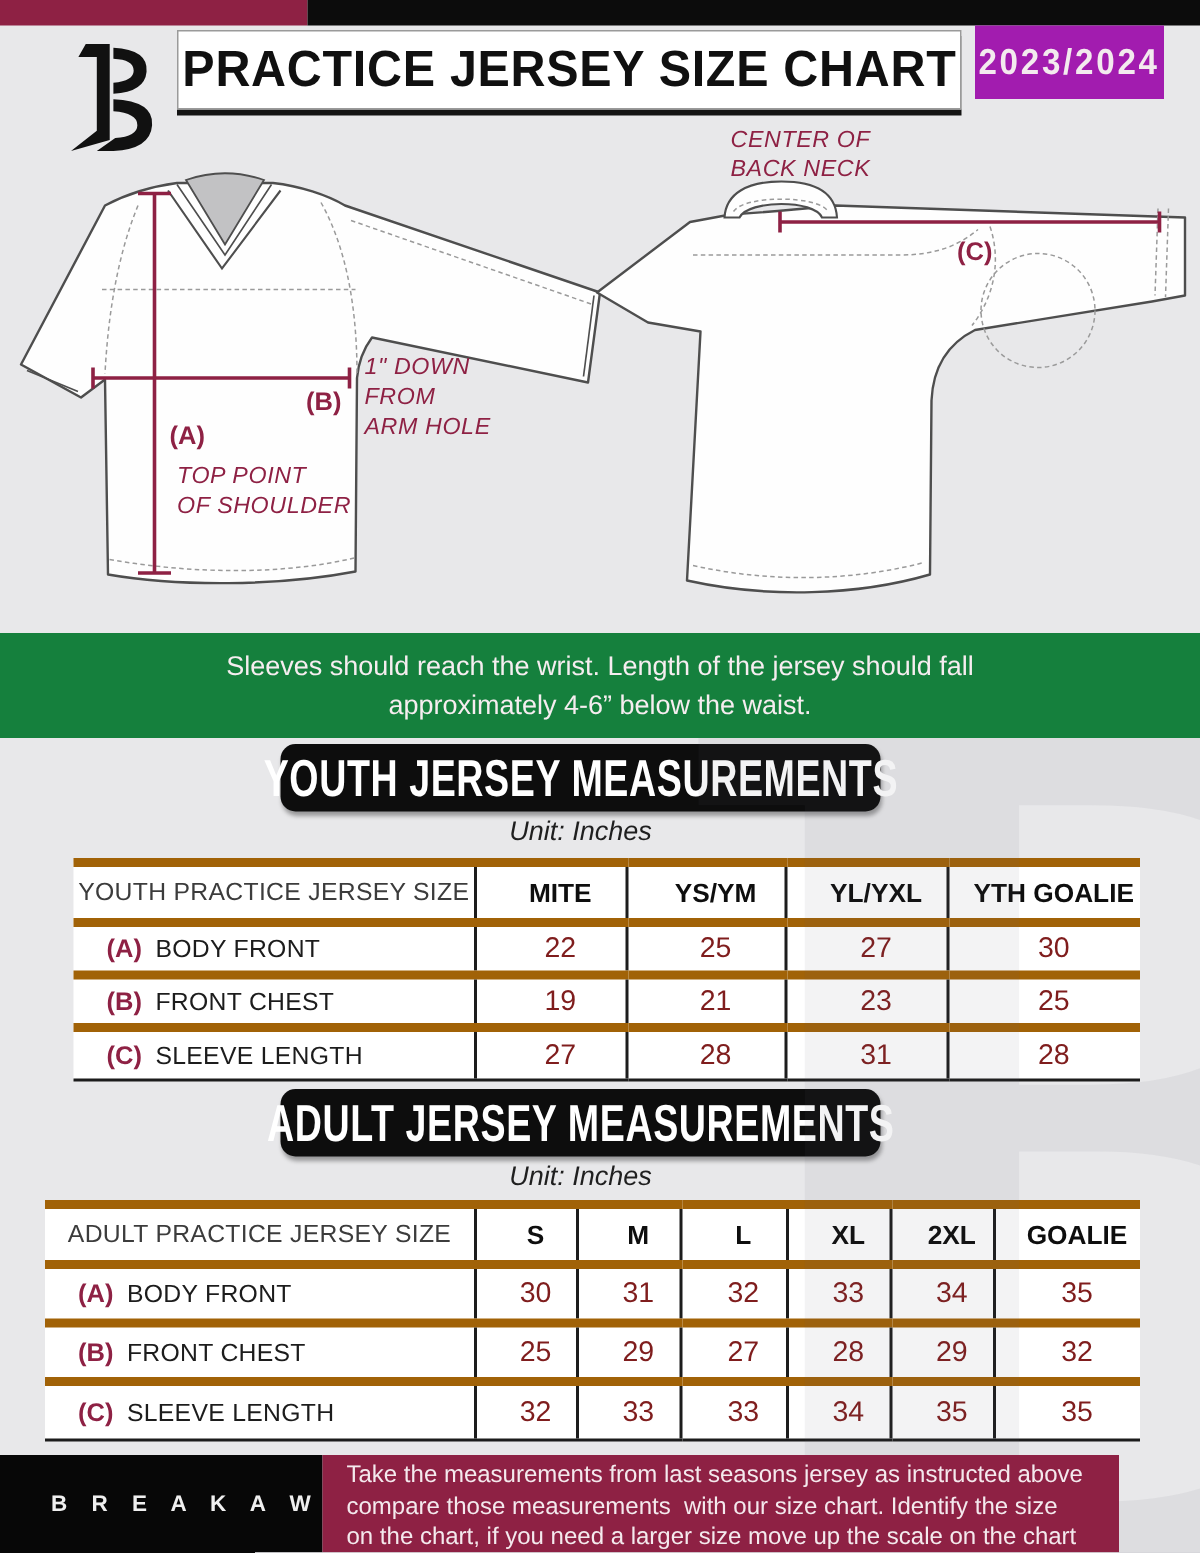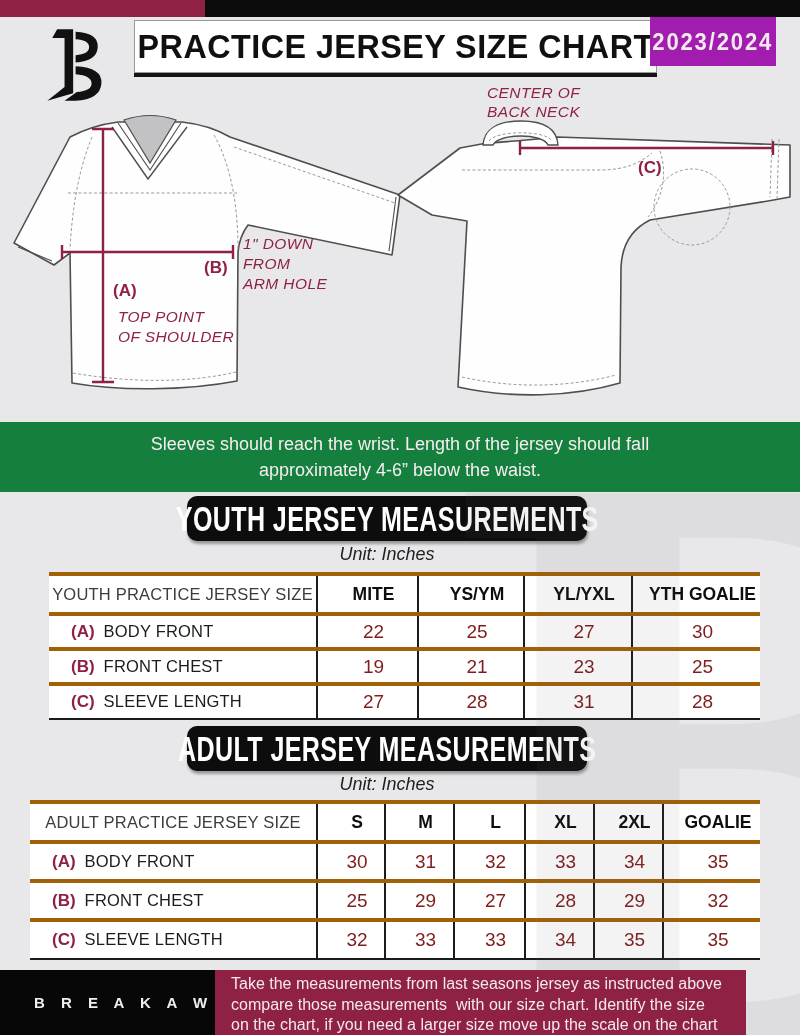--- a/index.html
+++ b/index.html
@@ -3,21 +3,21 @@
 <meta charset="utf-8">
 <style>
   html,body{margin:0;padding:0;background:#cfcfd2;}
   .page{position:relative;width:800px;height:1035px;background:#e8e8ea;overflow:hidden;
         font-family:"Liberation Sans",sans-serif;}
 
   
   .strip-maroon{position:absolute;left:0;top:0;width:205px;height:17px;background:#8e2144;}
   .strip-black{position:absolute;left:205px;top:0;width:595px;height:17px;background:#0c0c0c;}
   .logo-top{position:absolute;left:26px;top:22px;width:82px;height:86px;}
-  .title-box{position:absolute;left:134px;top:20px;width:523px;height:53px;background:#ffffff;
+  .title-box{position:absolute;left:118px;top:20px;width:523px;height:53px;background:#ffffff;
              border:1px solid #9a9a9a;box-shadow:0 4px 0 #141414;
              display:flex;align-items:center;justify-content:center;box-sizing:border-box;}
   .title-box .t{font-size:34px;font-weight:bold;color:#101010;transform:scaleX(0.95);
                 letter-spacing:0.5px;white-space:nowrap;}
   .season-box{position:absolute;left:650px;top:17px;width:126px;height:49px;background:#a21caf;
               display:flex;align-items:center;justify-content:center;}
   .season-box .t{color:#f3eaee;font-weight:bold;font-size:24px;letter-spacing:2px;
                  transform:scaleX(0.92);white-space:nowrap;}
 
   
@@ -42,21 +42,21 @@
                         letter-spacing:0.5px;white-space:nowrap;}
   .banner-youth{top:496px;}
   .banner-adult{top:726px;}
   .unit{position:absolute;left:187px;width:400px;text-align:center;font-style:italic;
         font-size:18px;color:#1f1f1f;}
   .unit-youth{top:544px;}
   .unit-adult{top:774px;}
 
   
   .size-table{position:absolute;border-collapse:collapse;table-layout:fixed;}
-  .size-table th,.size-table td{border-top:4px solid #a16207;border-bottom:2px solid #1c1c1c;
+  .size-table th,.size-table td{border-top:6px solid #a16207;border-bottom:2px solid #1c1c1c;
       background:#ffffff;padding:0;text-align:center;vertical-align:middle;}
   .size-table th + th,.size-table td + td{border-left:2px solid #1c1c1c;padding-left:12px;}
   .youth-table{left:49px;top:572px;width:711px;}
   .adult-table{left:30px;top:800px;width:730px;}
   .size-table thead tr{height:40px;}
   .youth-table tbody tr{height:35px;}
   .adult-table tbody tr{height:39px;}
   .h-label{font-size:16.5px;font-weight:normal;color:#3c3c3c;letter-spacing:0.2px;}
   .h-size{font-size:17.5px;font-weight:bold;color:#0e0e0e;}
   .c-label{text-align:left !important;padding-left:22px !important;}

